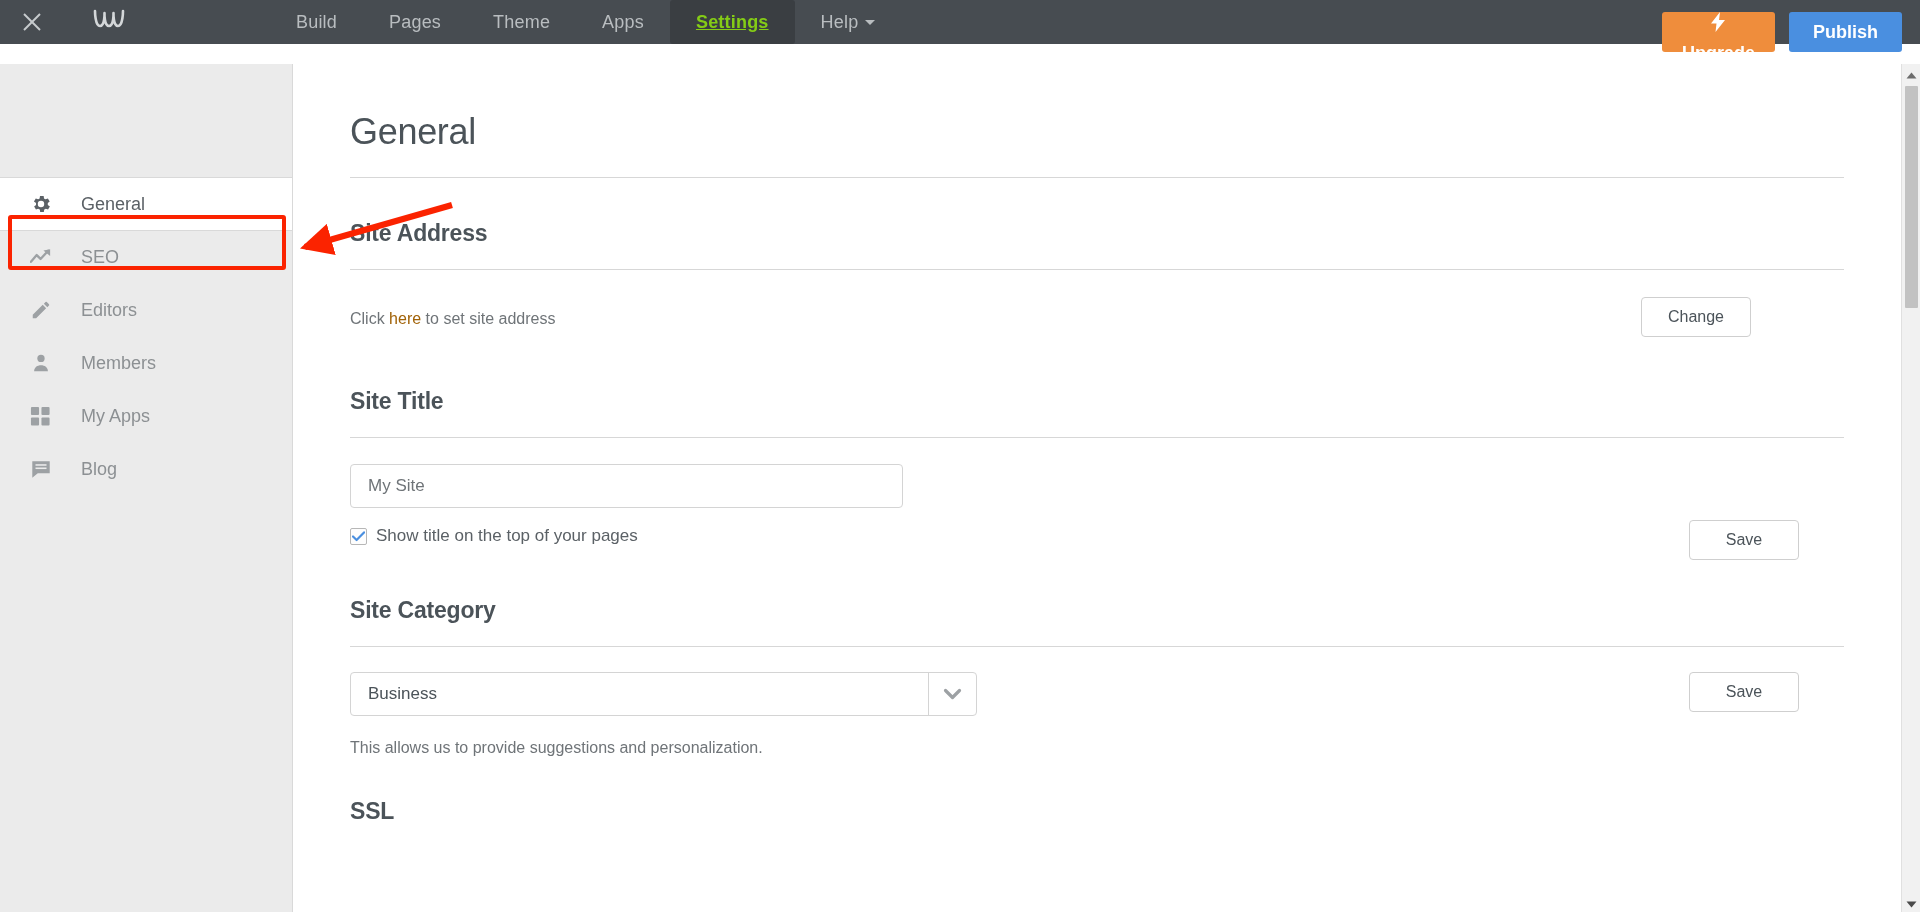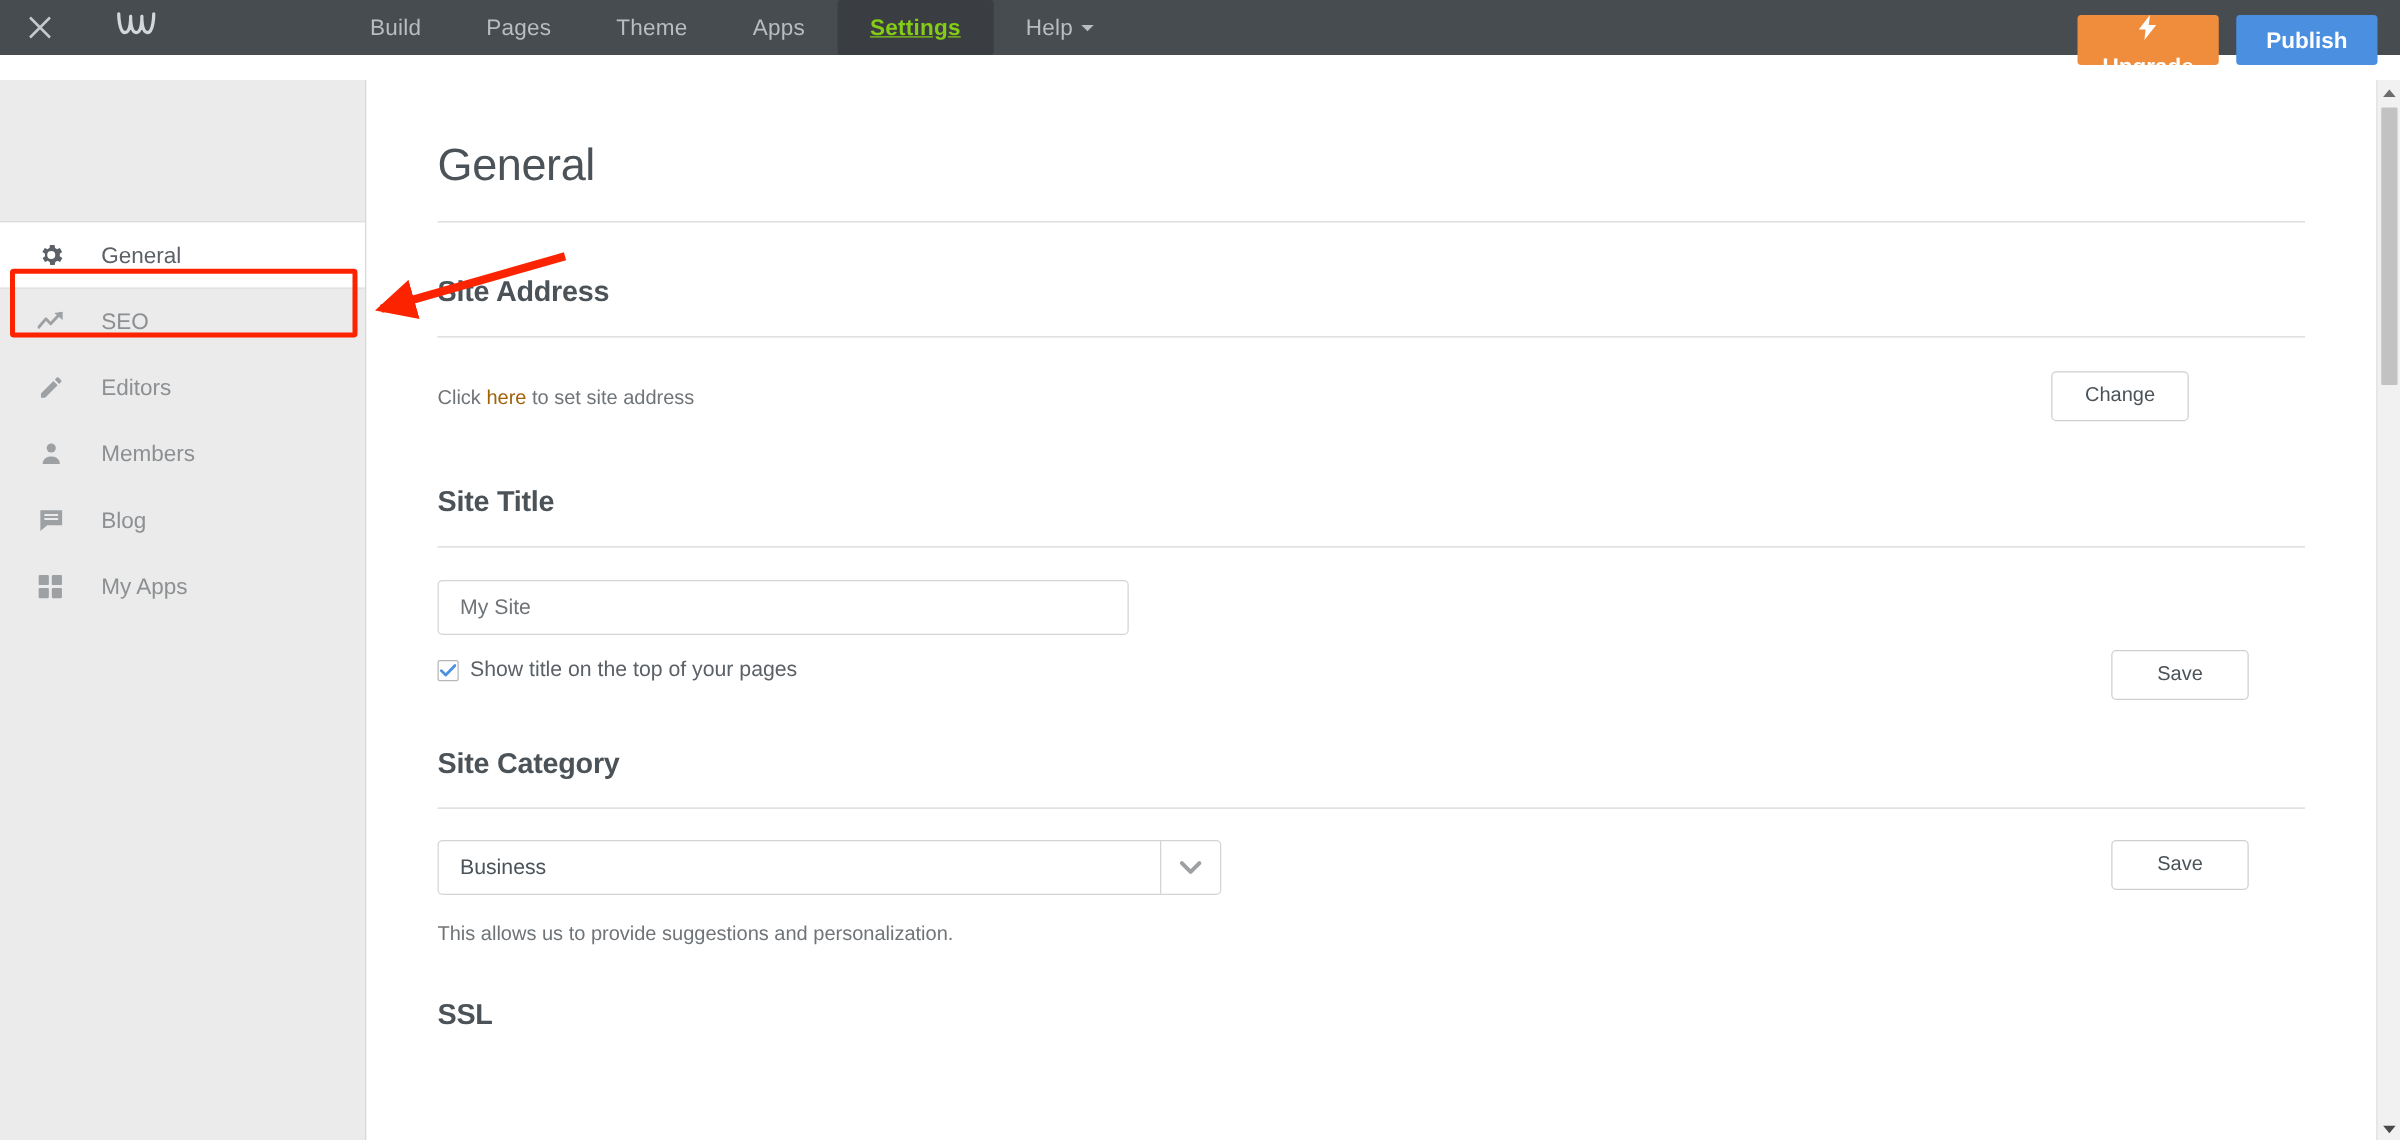--- a/index.html
+++ b/index.html
@@ -386,39 +386,39 @@
       <svg width="22" height="22" viewBox="0 0 24 24" fill="#9da1a4">
         <circle cx="12" cy="7" r="4"></circle>
         <path d="M4.5 21c0-4.2 3.4-6.5 7.5-6.5s7.5 2.3 7.5 6.5z"></path>
       </svg>
     </span>
     <span class="sb-label">Members</span>
   </div>
 
   <div class="sidebar-item">
     <span class="sb-icon">
-      <svg width="22" height="22" viewBox="0 0 24 24" fill="#9da1a4">
-        <path d="M2.5 3.5h19v13h-13l-6 5z"></path>
-        <line x1="6" y1="7.6" x2="18" y2="7.6" stroke="#ebebeb" stroke-width="1.7"></line>
-        <line x1="6" y1="11.2" x2="18" y2="11.2" stroke="#ebebeb" stroke-width="1.7"></line>
-      </svg>
-    </span>
-    <span class="sb-label">Blog</span>
-  </div>
-
-  <div class="sidebar-item">
-    <span class="sb-icon">
       <svg width="21" height="21" viewBox="0 0 22 22" fill="#9da1a4">
         <rect x="1" y="1" width="8.5" height="8.5" rx="1"></rect>
         <rect x="12" y="1" width="8.5" height="8.5" rx="1"></rect>
         <rect x="1" y="12" width="8.5" height="8.5" rx="1"></rect>
         <rect x="12" y="12" width="8.5" height="8.5" rx="1"></rect>
       </svg>
     </span>
     <span class="sb-label">My Apps</span>
+  </div>
+
+  <div class="sidebar-item">
+    <span class="sb-icon">
+      <svg width="22" height="22" viewBox="0 0 24 24" fill="#9da1a4">
+        <path d="M2.5 3.5h19v13h-13l-6 5z"></path>
+        <line x1="6" y1="7.6" x2="18" y2="7.6" stroke="#ebebeb" stroke-width="1.7"></line>
+        <line x1="6" y1="11.2" x2="18" y2="11.2" stroke="#ebebeb" stroke-width="1.7"></line>
+      </svg>
+    </span>
+    <span class="sb-label">Blog</span>
   </div>
 </div>
 
 <div id="main">
 
   <h1 class="page-title">General</h1>
   <div class="rule"></div>
 
   <h2 class="section-head">Site Address</h2>
   <div class="rule" style="margin-top:22px;"></div>

